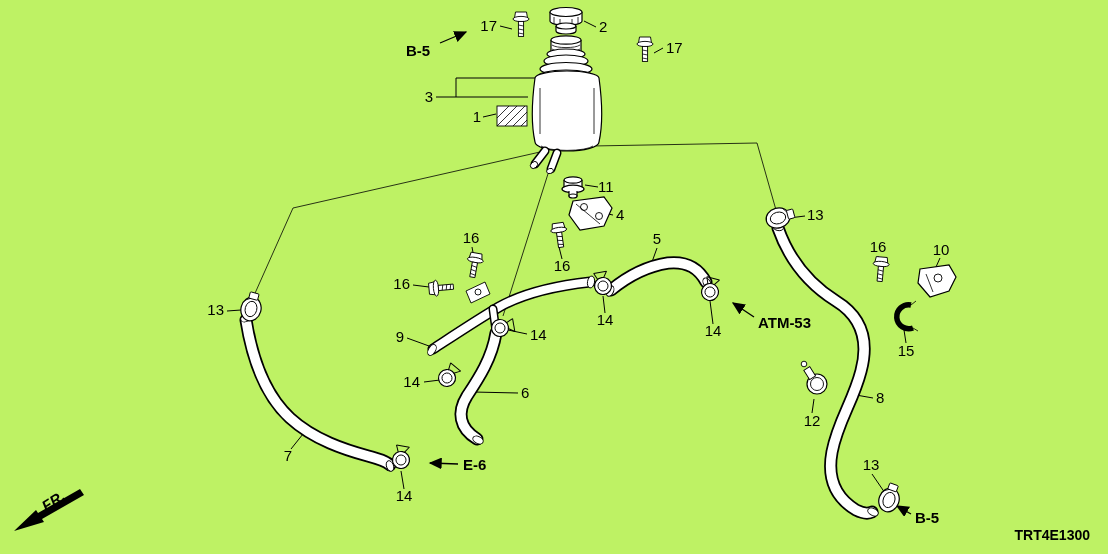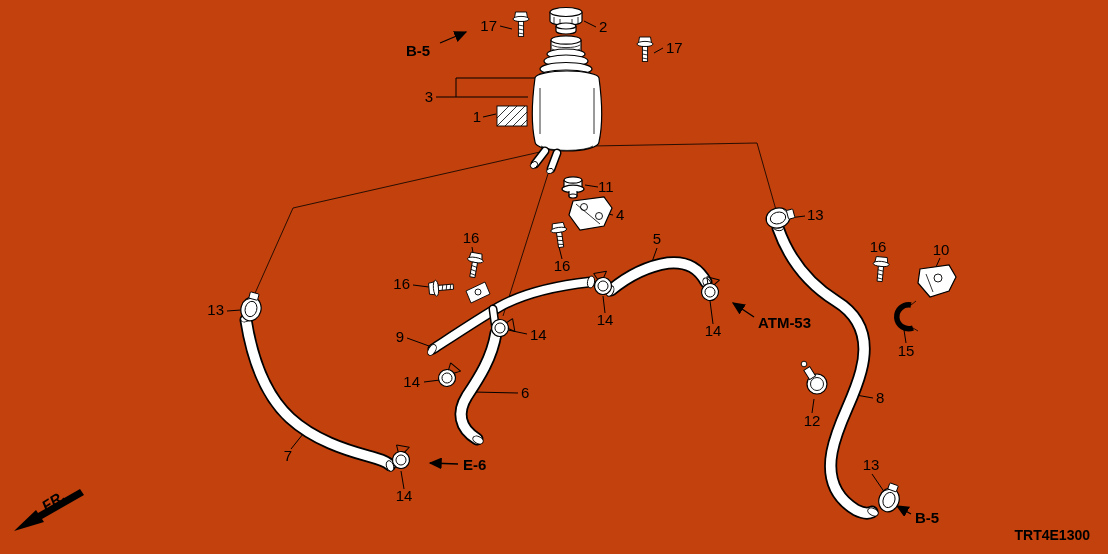--- a/index.html
+++ b/index.html
@@ -1,16 +1,16 @@
 <!DOCTYPE html>
 <html><head>
 <meta charset="utf-8">
 <style>
   html,body{margin:0;padding:0;background:#fff;}
-  .canvas{position:relative;width:1108px;height:554px;background:#c2410c;overflow:hidden;
+  .canvas{position:relative;width:1108px;height:554px;background:#bef264;overflow:hidden;
           font-family:"Liberation Sans", sans-serif;}
   svg{display:block;}
   .ln{stroke:#000;stroke-width:1;fill:none;}
   .thin{stroke:#000;stroke-width:.8;fill:none;}
   .part{fill:#fff;stroke:#000;stroke-width:1.2;}
   .partthin{fill:#fff;stroke:#000;stroke-width:.9;}
   .hose-o{stroke:#000;stroke-width:13;fill:none;stroke-linecap:round;}
   .hose-i{stroke:#fff;stroke-width:9.5;fill:none;stroke-linecap:round;}
   .pipe-o{stroke:#000;stroke-width:11;fill:none;stroke-linecap:round;}
   .pipe-i{stroke:#fff;stroke-width:8;fill:none;stroke-linecap:round;}

